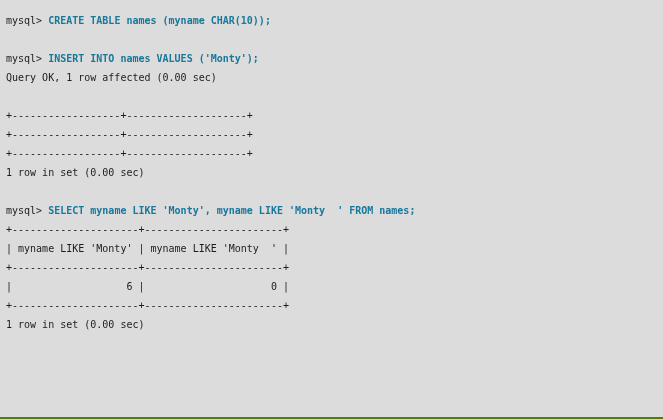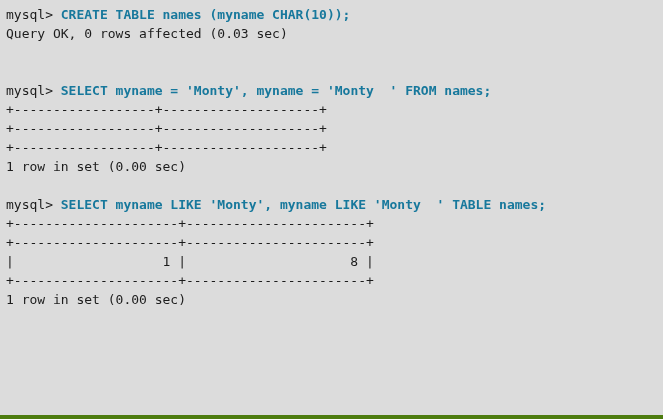--- a/index.html
+++ b/index.html
@@ -5,24 +5,24 @@
   html, body {
     margin: 0;
     padding: 0;
     background: #ffffff;
   }
   .terminal {
     box-sizing: border-box;
     width: 663px;
     height: 419px;
     background: var(--term-bg, #dcdcdc);
-    border-bottom: 4px solid #4d7c0f;
-    padding: 5px 6px 4px 6px;
+    border-bottom: 2px solid #4d7c0f;
+    padding: 11px 6px 4px 6px;
     font-family: "DejaVu Sans Mono", "Liberation Mono", monospace;
-    font-size: 13px;
+    font-size: 10px;
     line-height: 19px;
     color: var(--term-fg, #1c1c1c);
     overflow: hidden;
   }
   .line {
     white-space: pre;
     min-height: 19px;
   }
   .prompt {
     color: var(--term-fg, #1c1c1c);
@@ -31,28 +31,29 @@
   .sql {
     color: var(--sql-color, #17789c);
     font-weight: bold;
   }
 </style>
 </head>
 <body>
 
 <div class="terminal" id="terminal">
     <div class="line command"><span class="prompt">mysql&gt; </span><span class="sql">CREATE TABLE names (myname CHAR(10));</span></div>
-    <div class="line output">Query OK, 0 rows affected (0.03 sec)</div>
     <div class="line blank"></div>
+    <div class="line command"><span class="prompt">mysql&gt; </span><span class="sql">INSERT INTO names VALUES ('Monty');</span></div>
+    <div class="line output">Query OK, 1 row affected (0.00 sec)</div>
     <div class="line blank"></div>
-    <div class="line command"><span class="prompt">mysql&gt; </span><span class="sql">SELECT myname = 'Monty', myname = 'Monty  ' FROM names;</span></div>
     <div class="line output">+------------------+--------------------+</div>
     <div class="line output">+------------------+--------------------+</div>
     <div class="line output">+------------------+--------------------+</div>
     <div class="line output">1 row in set (0.00 sec)</div>
     <div class="line blank"></div>
-    <div class="line command"><span class="prompt">mysql&gt; </span><span class="sql">SELECT myname LIKE 'Monty', myname LIKE 'Monty  ' TABLE names;</span></div>
+    <div class="line command"><span class="prompt">mysql&gt; </span><span class="sql">SELECT myname LIKE 'Monty', myname LIKE 'Monty  ' FROM names;</span></div>
     <div class="line output">+---------------------+-----------------------+</div>
+    <div class="line output">| myname LIKE 'Monty' | myname LIKE 'Monty  ' |</div>
     <div class="line output">+---------------------+-----------------------+</div>
-    <div class="line output">|                   1 |                     8 |</div>
+    <div class="line output">|                   6 |                     0 |</div>
     <div class="line output">+---------------------+-----------------------+</div>
     <div class="line output">1 row in set (0.00 sec)</div>
   </div>
 
 </body></html>

